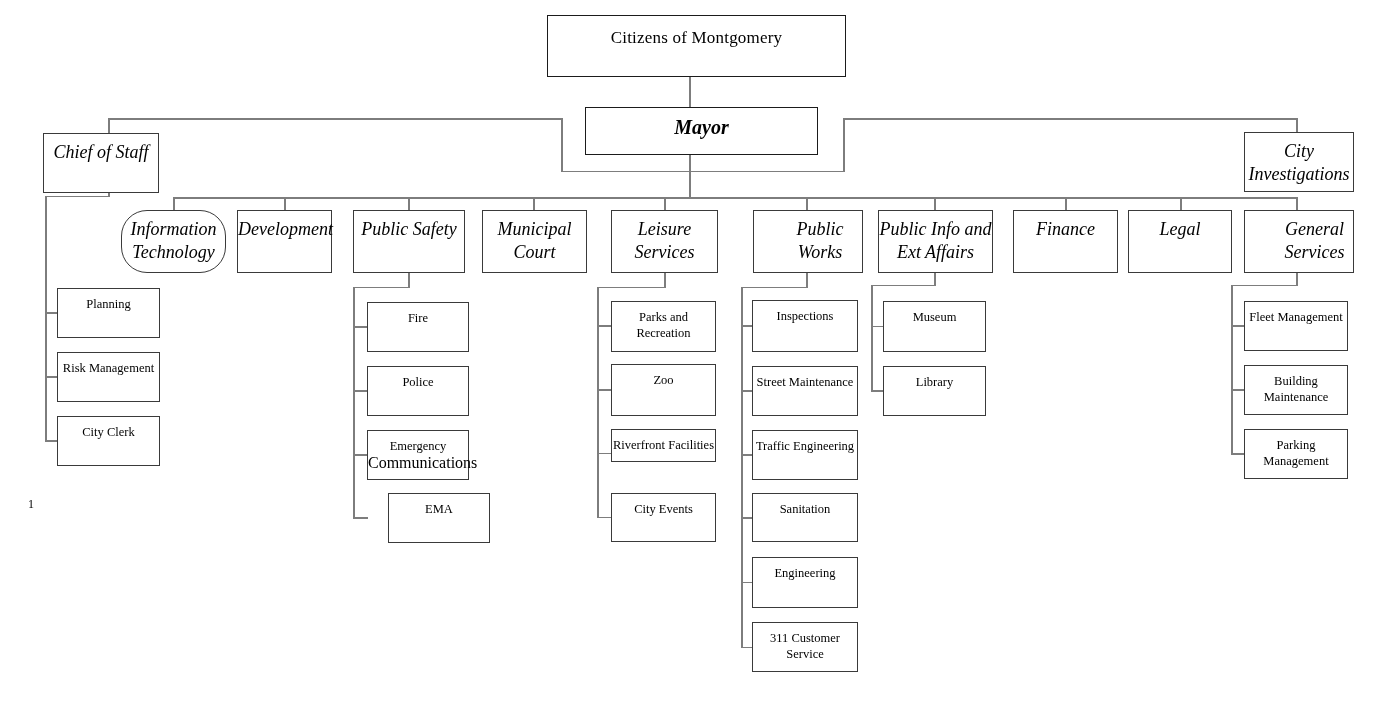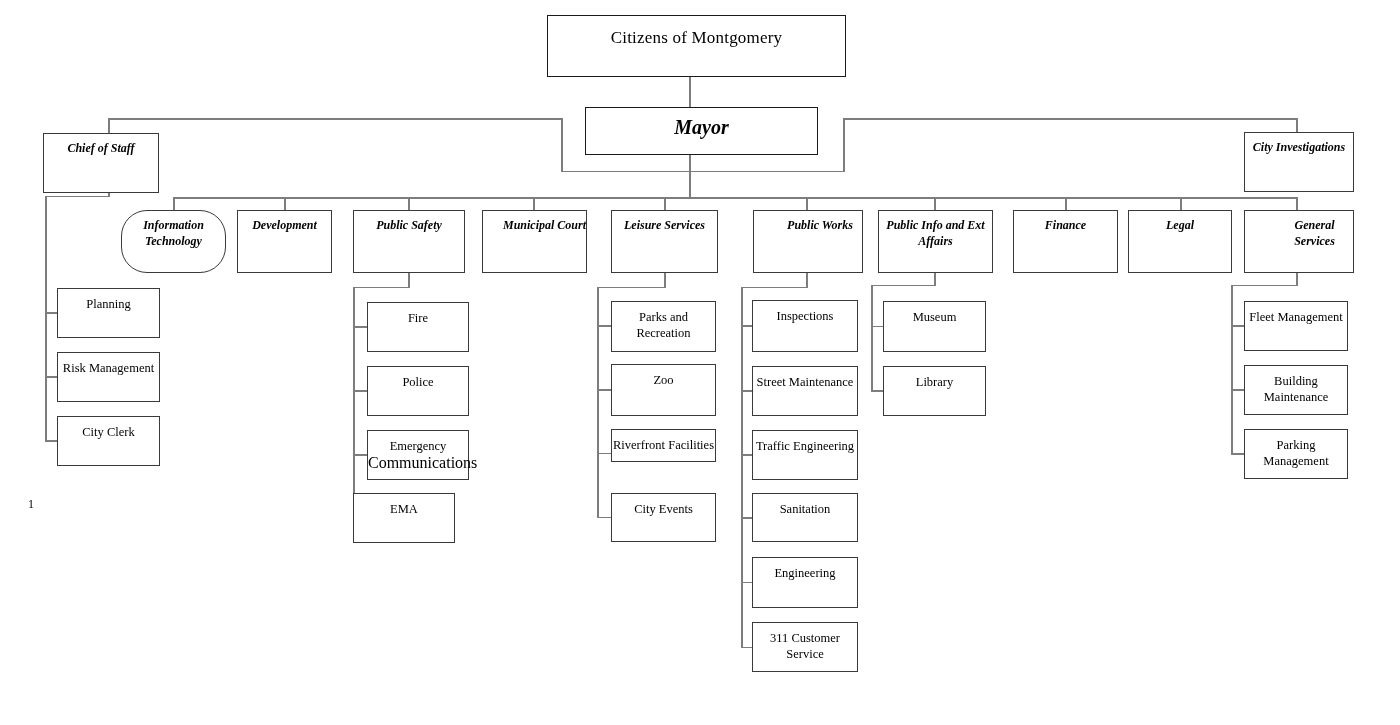--- a/index.html
+++ b/index.html
@@ -8,21 +8,21 @@
     font-family:"Liberation Serif","DejaVu Serif",serif; color:#000;
     overflow:hidden;
   }
   .box {
     position:absolute; box-sizing:border-box; background:#ffffff;
     border:1.4px solid #3a3a3a; text-align:center; z-index:2;
   }
   .box.major { border:1.9px solid #1b1b1b; }
   .title-box { font-size:17px; padding-top:12px; letter-spacing:0.2px; }
   .mayor-box { font-size:20px; font-weight:bold; font-style:italic; padding-top:8px; }
-  .dept { font-size:12px; font-weight:bold; font-style:italic; padding-top:7px; line-height:1.3; }
+  .dept { font-size:18px; font-weight:normal; font-style:italic; padding-top:7px; line-height:1.3; }
   .kid  { font-size:12.5px; padding-top:7px; line-height:1.3; }
   .kid .small { display:block; font-size:16px; line-height:1.15; }
   .hline, .vline { position:absolute; background:#7d7d7d; z-index:1; }
   .hline { height:1.5px; }
   .vline { width:1.5px; }
   .pagenum { position:absolute; font-size:12px; }
 </style>
 </head>
 <body>
 
@@ -102,39 +102,39 @@
 
   <div class="box major mayor-box" style="left:585px;top:107px;width:233px;height:48px;">Mayor</div>
 
   <div class="box dept" style="left:43px;top:133px;width:116px;height:60px;">Chief of Staff</div>
 
   <div class="box dept" style="left:1244px;top:132px;width:110px;height:60px;">City Investigations</div>
 
   <div class="box dept" style="left:121px;top:210px;width:105px;height:63px;border-radius:26px;">Information Technology</div>
   <div class="box dept" style="left:237px;top:210px;width:95px;height:63px;">Development</div>
   <div class="box dept" style="left:353px;top:210px;width:112px;height:63px;">Public Safety</div>
-  <div class="box dept" style="left:482px;top:210px;width:105px;height:63px;text-align:right;">Municipal Court</div>
+  <div class="box dept" style="left:482px;top:210px;width:105px;height:63px;">Municipal Court</div>
   <div class="box dept" style="left:611px;top:210px;width:107px;height:63px;">Leisure Services</div>
   <div class="box dept" style="left:753px;top:210px;width:110px;height:63px;padding-left:24px;">Public Works</div>
   <div class="box dept" style="left:878px;top:210px;width:115px;height:63px;">Public Info and Ext Affairs</div>
   <div class="box dept" style="left:1013px;top:210px;width:105px;height:63px;">Finance</div>
   <div class="box dept" style="left:1128px;top:210px;width:104px;height:63px;">Legal</div>
   <div class="box dept" style="left:1244px;top:210px;width:110px;height:63px;padding-left:31px;">General Services</div>
 
   <div class="box kid" style="left:57px;top:288px;width:103px;height:50px;">Planning</div>
   <div class="box kid" style="left:57px;top:352px;width:103px;height:50px;">Risk Management</div>
   <div class="box kid" style="left:57px;top:416px;width:103px;height:50px;">City Clerk</div>
 
   <div class="box kid" style="left:367px;top:302px;width:102px;height:50px;">Fire</div>
   <div class="box kid" style="left:367px;top:366px;width:102px;height:50px;">Police</div>
   <div class="box kid" style="left:367px;top:430px;width:102px;height:50px;">
     <span>Emergency</span>
     <span class="small">Communications</span>
   </div>
-  <div class="box kid" style="left:353px;top:493px;width:102px;height:50px;">EMA</div>
+  <div class="box kid" style="left:388px;top:493px;width:102px;height:50px;">EMA</div>
 
   <div class="box kid" style="left:611px;top:301px;width:105px;height:51px;">Parks and Recreation</div>
   <div class="box kid" style="left:611px;top:364px;width:105px;height:52px;">Zoo</div>
   <div class="box kid" style="left:611px;top:429px;width:105px;height:33px;">Riverfront Facilities</div>
   <div class="box kid" style="left:611px;top:493px;width:105px;height:49px;">City Events</div>
 
   <div class="box kid" style="left:752px;top:300px;width:106px;height:52px;">Inspections</div>
   <div class="box kid" style="left:752px;top:366px;width:106px;height:50px;">Street Maintenance</div>
   <div class="box kid" style="left:752px;top:430px;width:106px;height:50px;">Traffic Engineering</div>
   <div class="box kid" style="left:752px;top:493px;width:106px;height:49px;">Sanitation</div>

